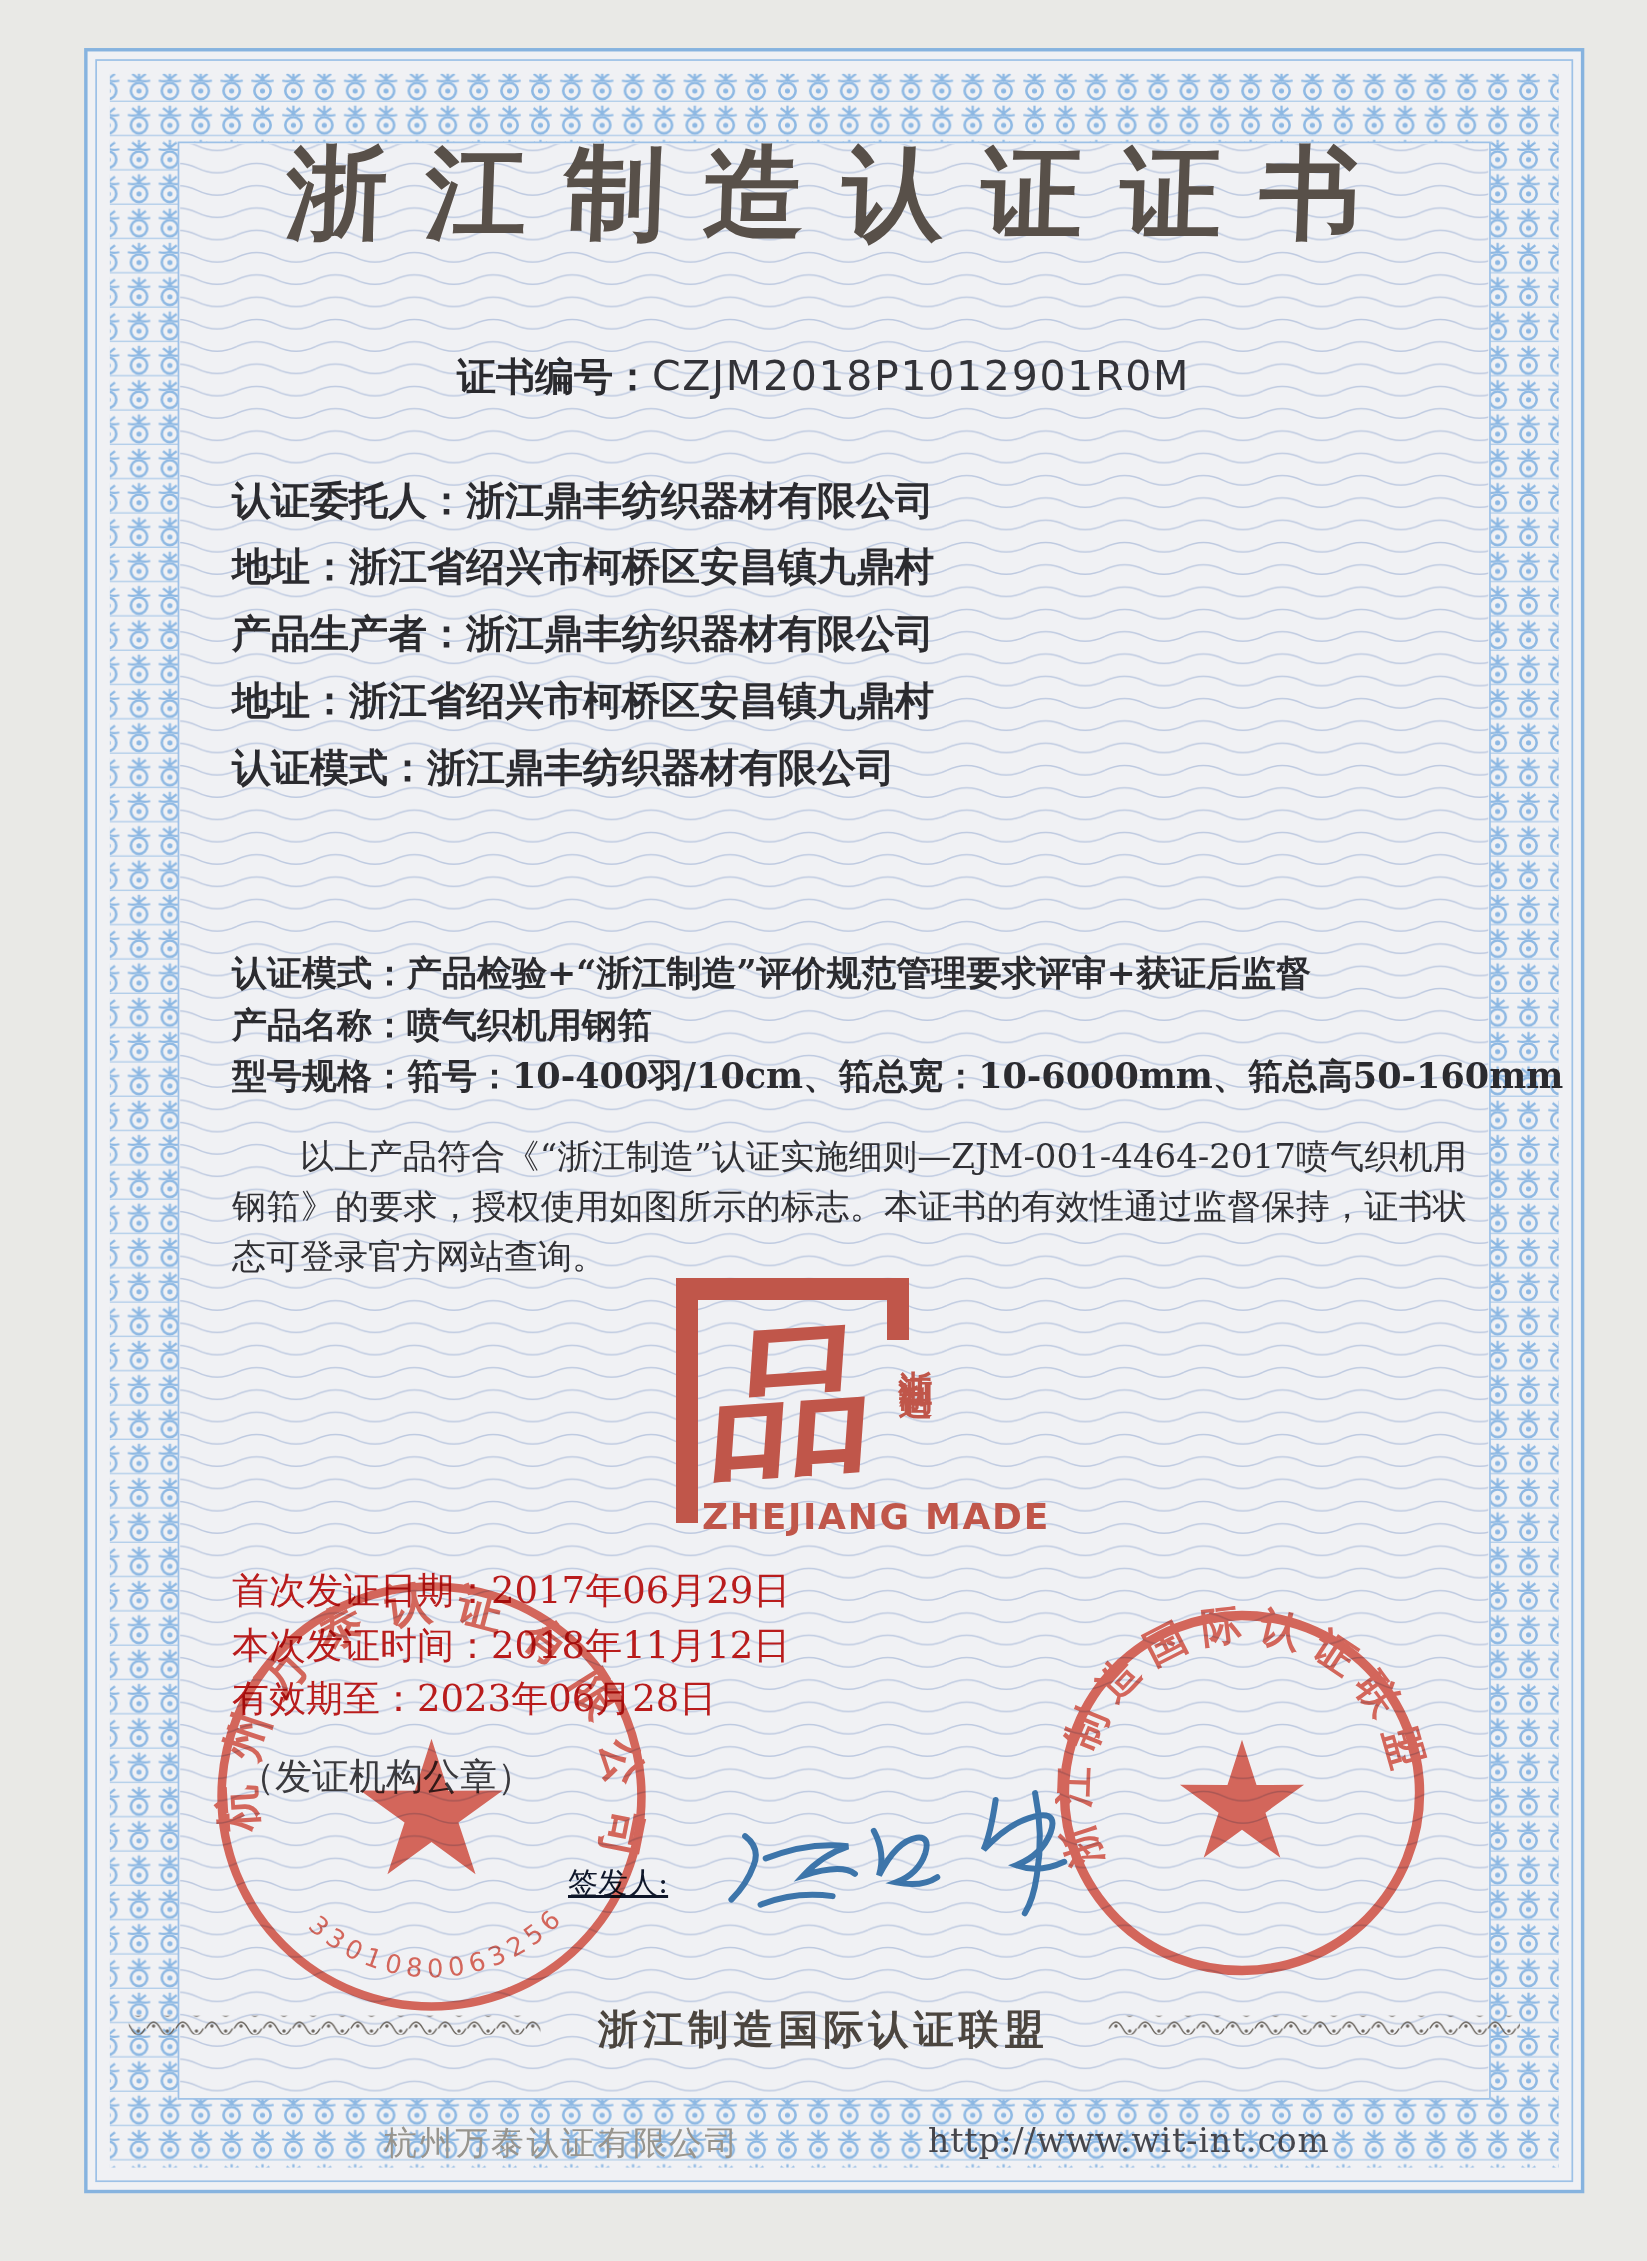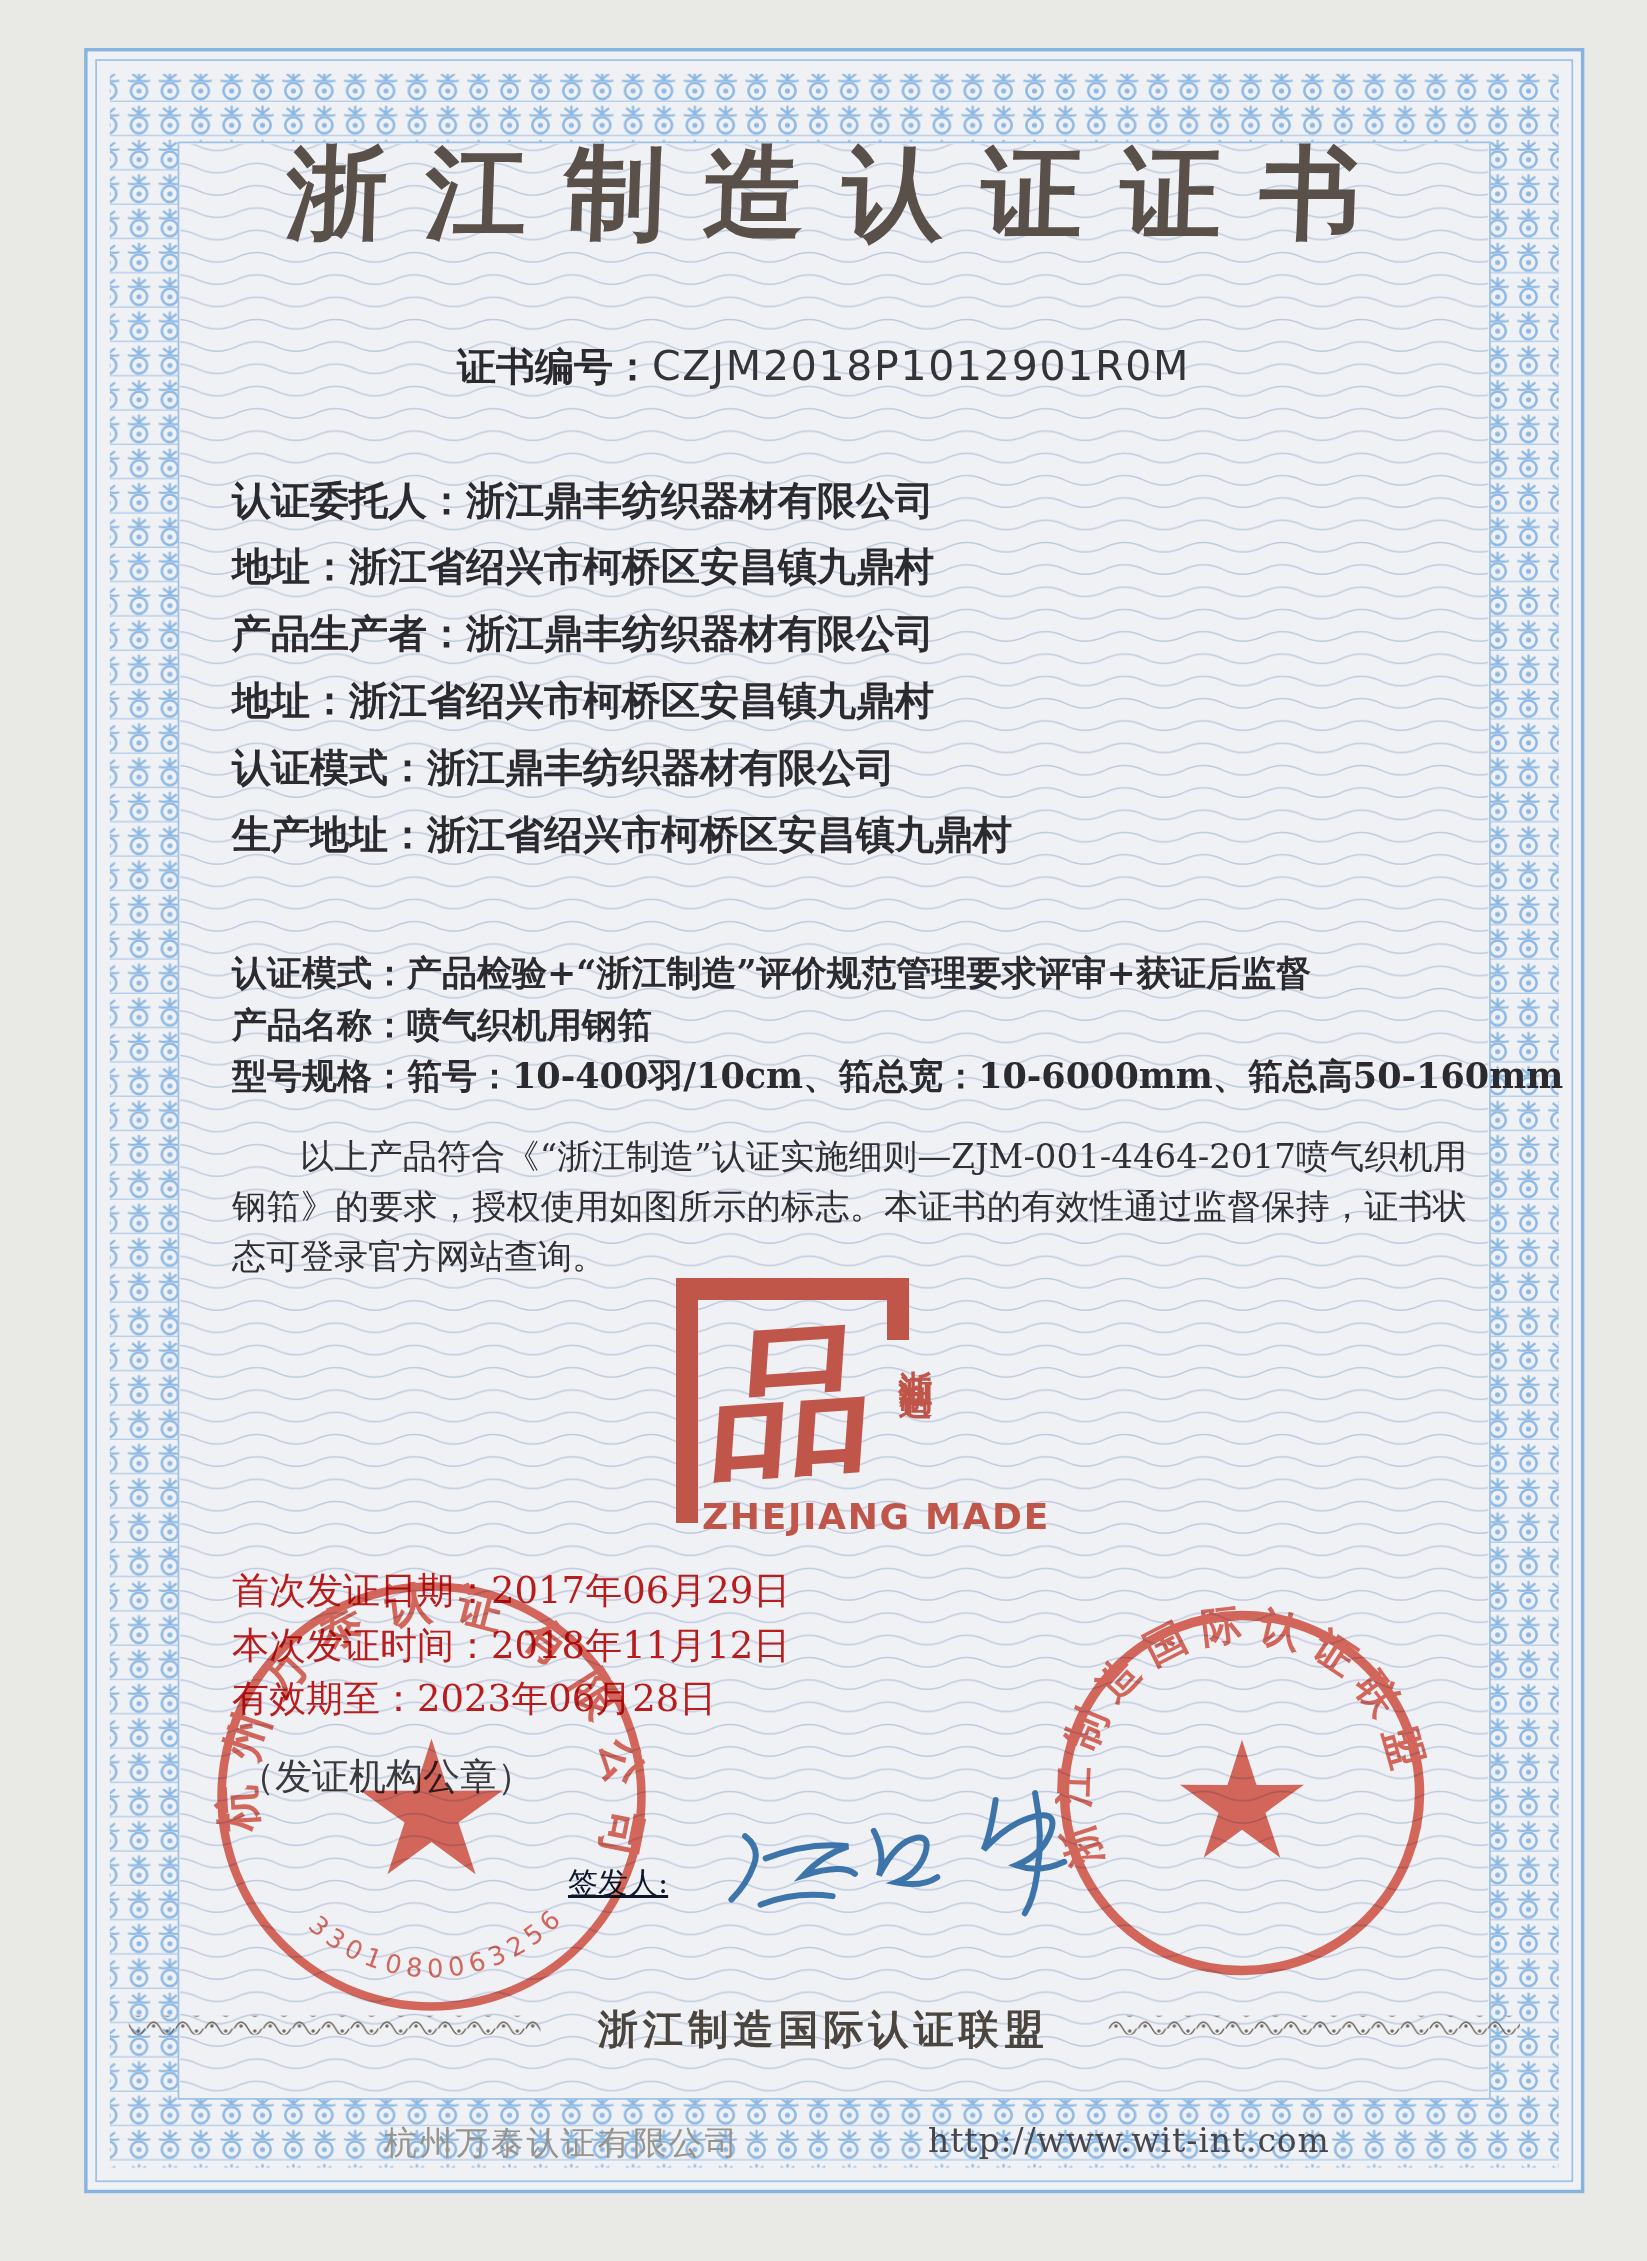--- a/index.html
+++ b/index.html
@@ -11,21 +11,21 @@
   }
   .abs{position:absolute;}
   
   #content{position:absolute;inset:0;z-index:2;color:#2e2e32;}
   .cert-title{
     left:0;right:0;top:127px;text-align:center;
     font-size:101px;font-weight:bold;color:#585049;
     letter-spacing:38px;text-indent:38px;
     transform:skewX(-2deg);
   }
-  .certno-line{left:0;right:0;top:340px;text-align:center;white-space:nowrap;}
+  .certno-line{left:0;right:0;top:350px;text-align:center;white-space:nowrap;}
   .certno-line .lbl{font-size:39px;font-weight:bold;color:#2a2a2e;}
   .certno-line .val{
     font-family:"DejaVu Sans","Liberation Sans",sans-serif;
     font-size:41px;color:#333338;letter-spacing:1.7px;
   }
   .field-row{left:232px;white-space:nowrap;font-size:39px;font-weight:bold;color:#2b2b2f;}
   .spec-row{left:232px;white-space:nowrap;font-size:35px;font-weight:bold;color:#2b2b2f;}
   .statement{
     left:232px;width:1235px;top:1131px;
     font-size:34px;line-height:50px;color:#303034;
@@ -124,23 +124,20 @@
   </div>
   <div class="abs field-row" style="top:607px;">
     <span>产品生产者：</span><span>浙江鼎丰纺织器材有限公司</span>
   </div>
   <div class="abs field-row" style="top:674px;">
     <span>地址：</span><span>浙江省绍兴市柯桥区安昌镇九鼎村</span>
   </div>
   <div class="abs field-row" style="top:741px;">
     <span>认证模式：</span><span>浙江鼎丰纺织器材有限公司</span>
   </div>
-  <div class="abs field-row" style="top:808px;">
-    <span>生产地址：</span><span>浙江省绍兴市柯桥区安昌镇九鼎村</span>
-  </div>
 
   <div class="abs spec-row" style="top:950px;">
     <span>认证模式：</span><span>产品检验+“浙江制造”评价规范管理要求评审+获证后监督</span>
   </div>
   <div class="abs spec-row" style="top:1002px;">
     <span>产品名称：</span><span>喷气织机用钢筘</span>
   </div>
   <div class="abs spec-row" style="top:1053px;">
     <span>型号规格：</span><span>筘号：10-400羽/10cm、筘总宽：10-6000mm、筘总高50-160mm</span>
   </div>

